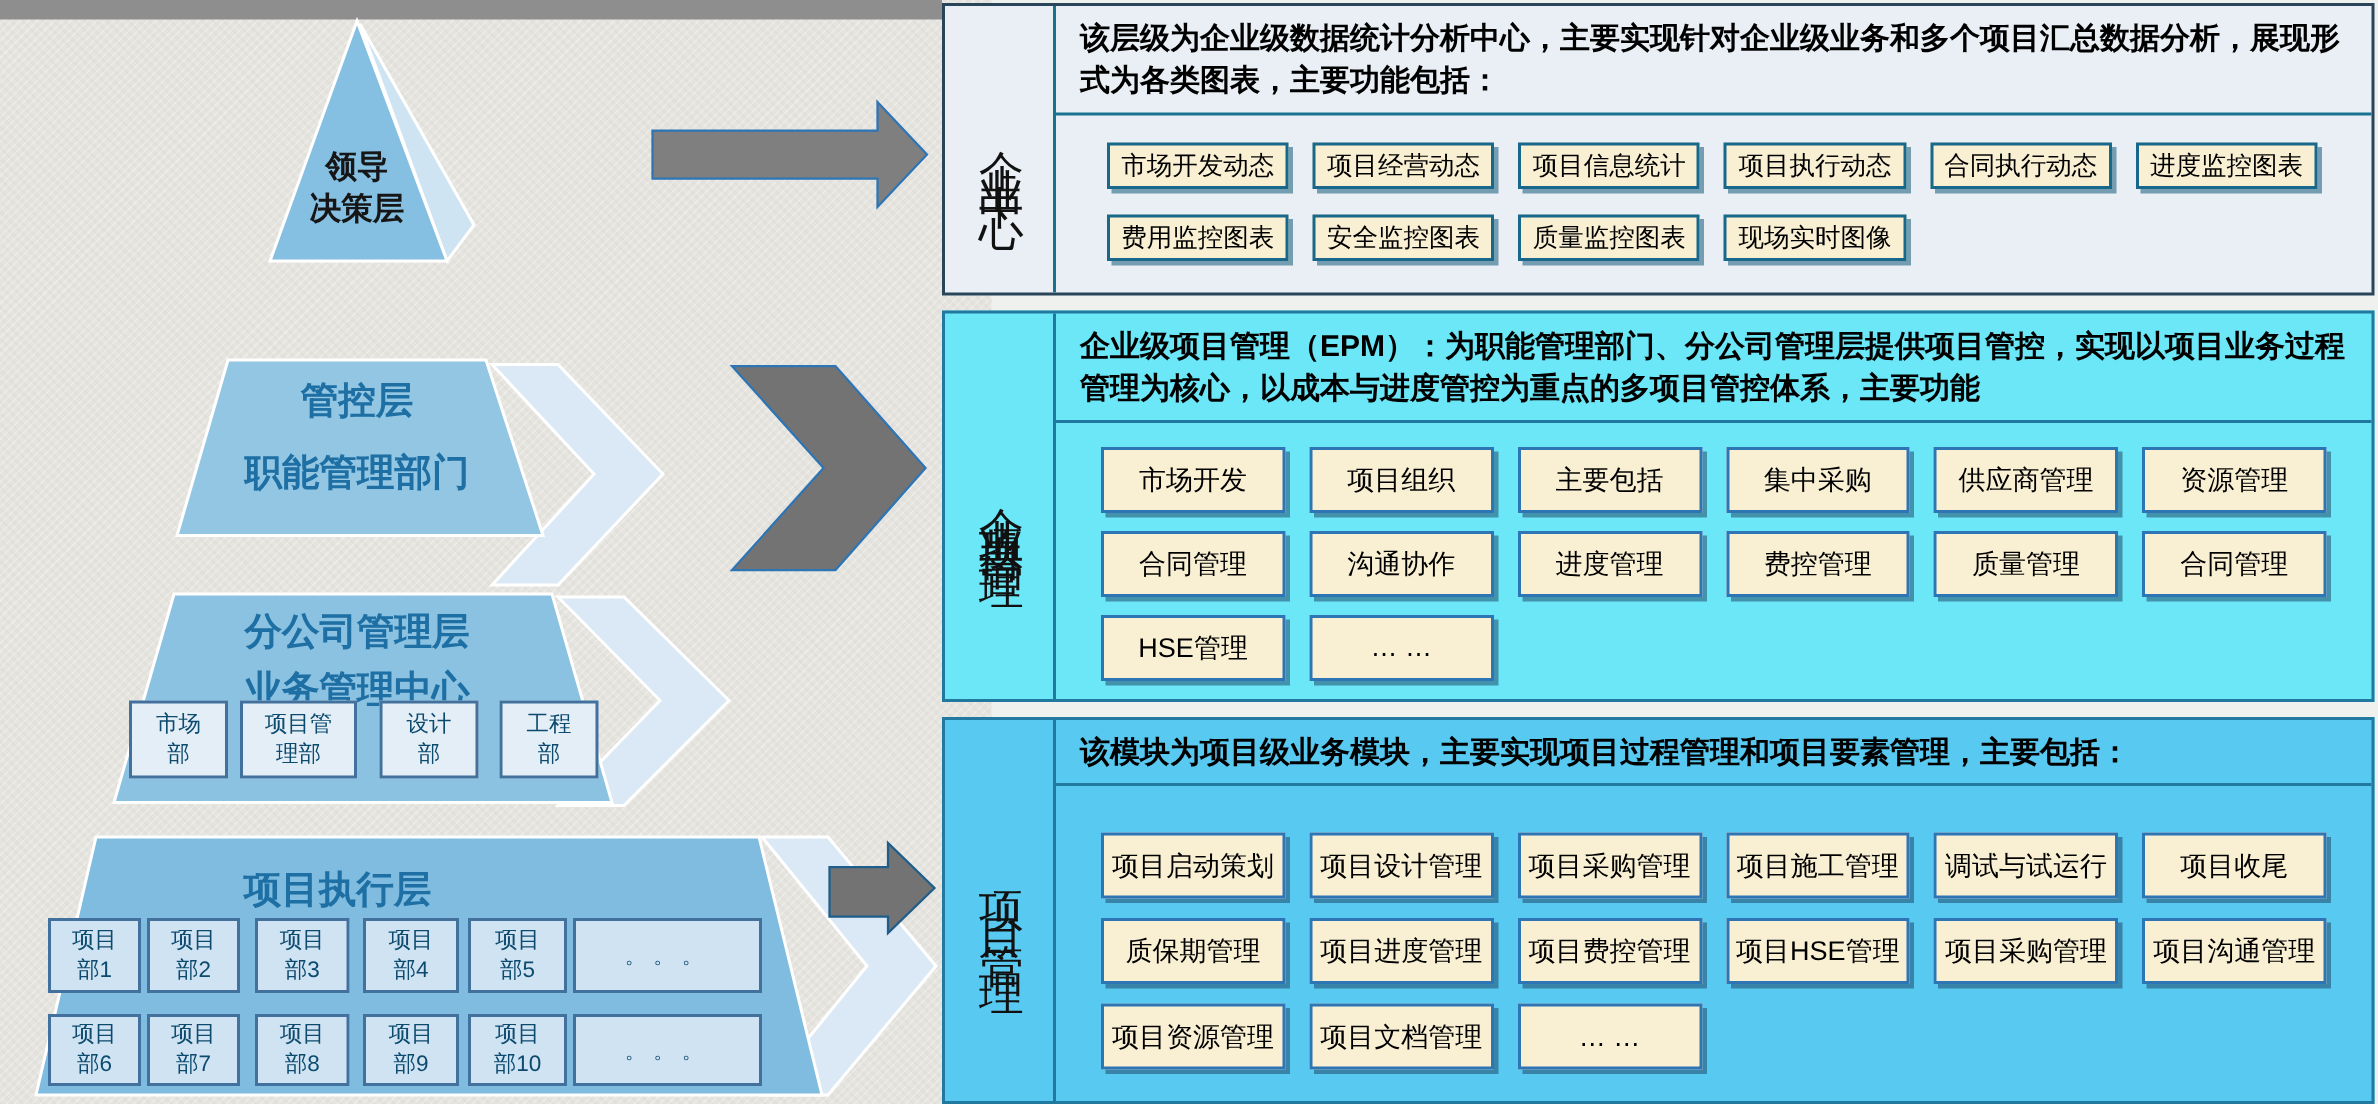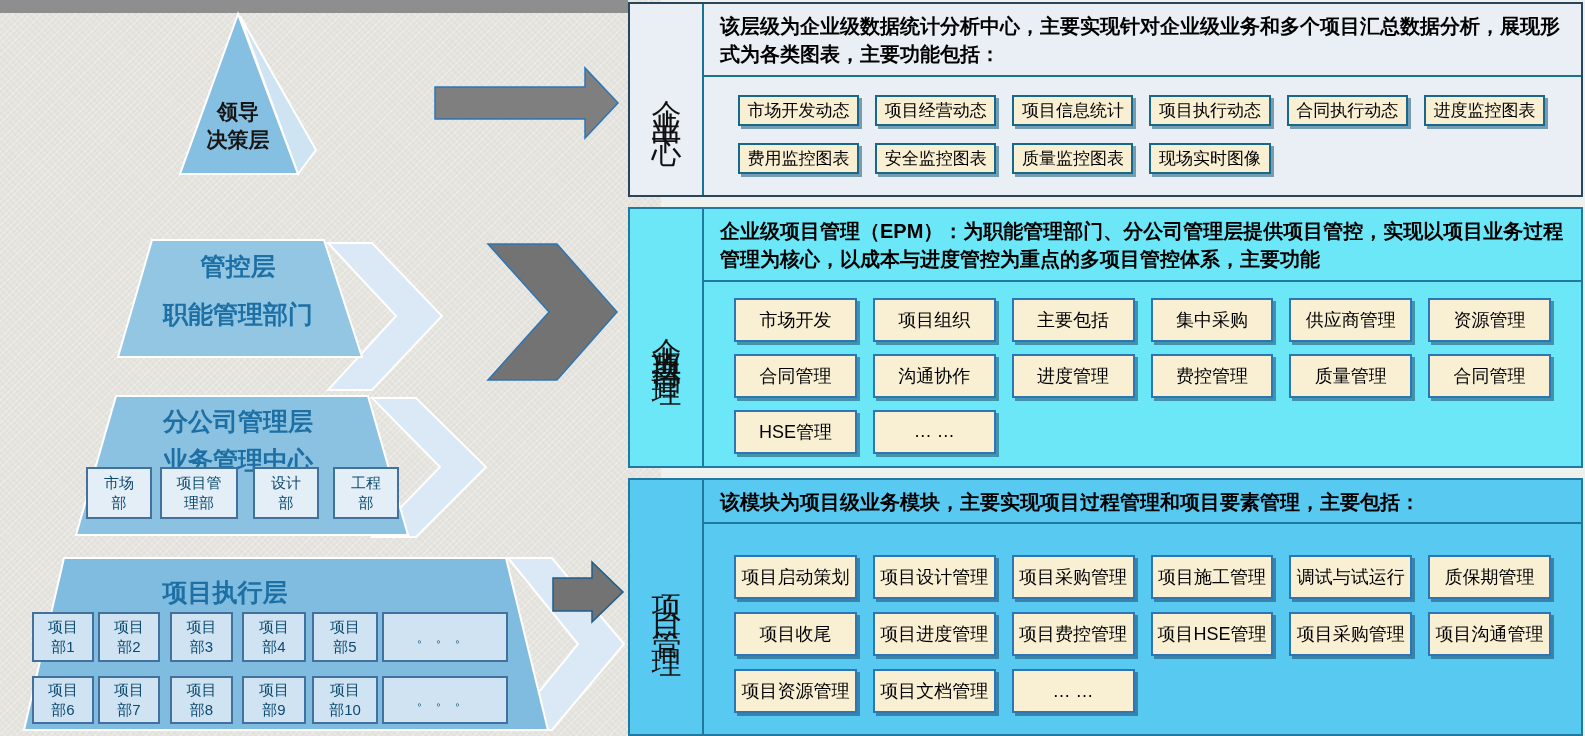--- a/index.html
+++ b/index.html
@@ -223,22 +223,22 @@
 <div class="panel p3">
   <div class="plabel">项目管理</div>
   <div class="pcontent">
     <div class="pheader">该模块为项目级业务模块，主要实现项目过程管理和项目要素管理，主要包括：</div>
     <div class="pbuttons">
       <div class="chip">项目启动策划</div>
       <div class="chip">项目设计管理</div>
       <div class="chip">项目采购管理</div>
       <div class="chip">项目施工管理</div>
       <div class="chip">调试与试运行</div>
+      <div class="chip">项目收尾</div>
       <div class="chip">质保期管理</div>
-      <div class="chip">项目收尾</div>
       <div class="chip">项目进度管理</div>
       <div class="chip">项目费控管理</div>
       <div class="chip">项目HSE管理</div>
       <div class="chip">项目采购管理</div>
       <div class="chip">项目沟通管理</div>
       <div class="chip">项目资源管理</div>
       <div class="chip">项目文档管理</div>
       <div class="chip">… …</div>
     </div>
   </div>

